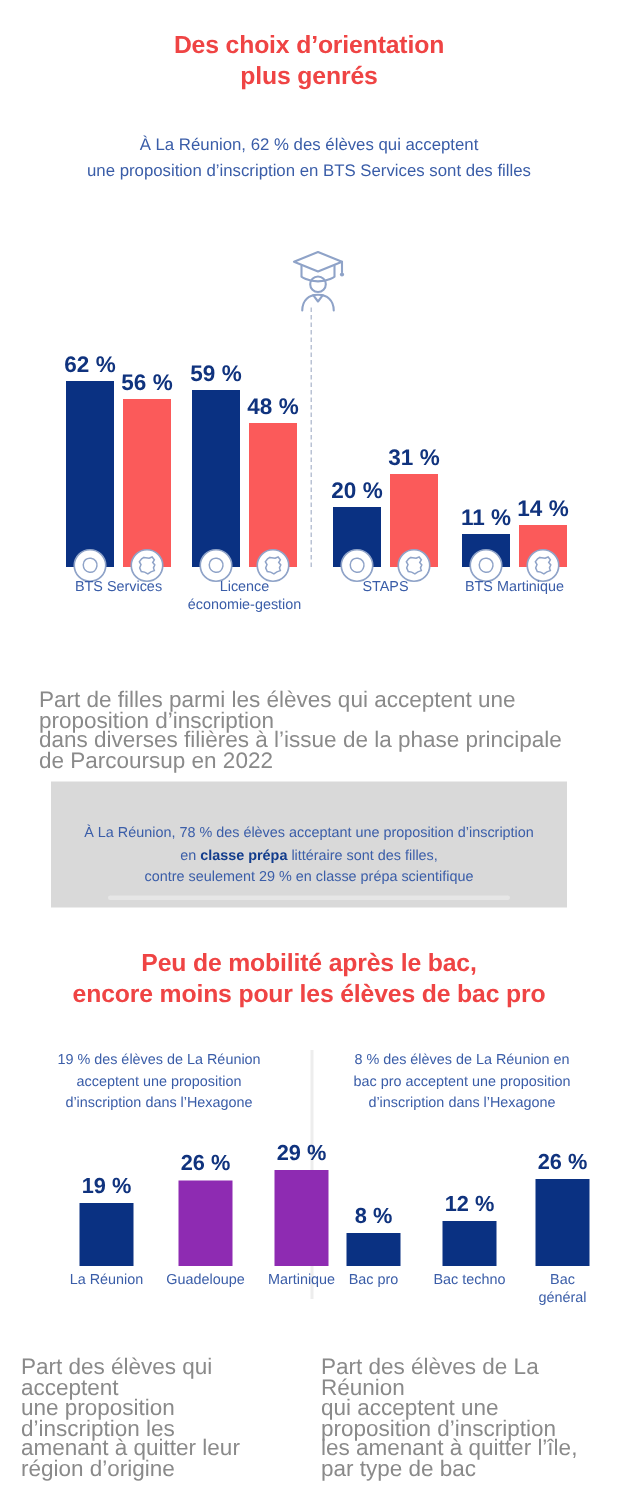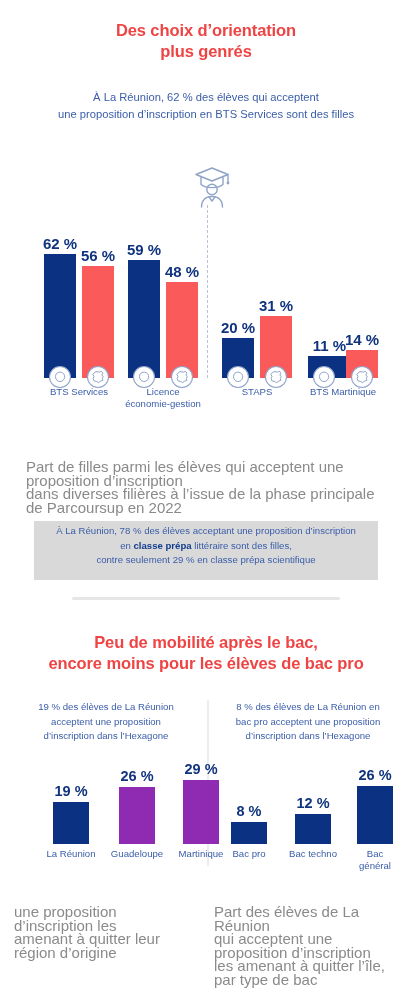--- a/index.html
+++ b/index.html
@@ -134,21 +134,21 @@
     top: 460px;
     width: 360px;
   }
 
   
   .callout {
     position: absolute;
     left: 34px;
     top: 521px;
     width: 344px;
-    padding: 3px 10px 12px 10px;
+    padding: 28px 10px 12px 10px;
     box-sizing: border-box;
     background: #D9D9D9;
     text-align: center;
     color: #3A5DA8;
     font-size: 9.6px;
     line-height: 14.5px;
   }
   .callout b { color: #123C8C; font-weight: bold; }
 
   .hr-soft {
@@ -332,21 +332,21 @@
         </div>
       </div>
       <div class="cat-label">
         <div>STAPS</div>
         <div></div>
       </div>
     </div>
 
     <div class="bar-group" style="left:308px;width:70px;">
       <div class="bars">
-        <div class="bar female" style="height:22px;padding-left:11px;">
+        <div class="bar female" style="height:22px;">
           <span class="bar-val">11 %</span>
         </div>
         <div class="bar male" style="height:28px;">
           <span class="bar-val">14 %</span>
         </div>
         <div class="map-badge re">
           <svg viewBox="0 0 24 24" width="24" height="24" fill="#ffffff" stroke="#8FA3C8" stroke-width="1.1">
             <circle cx="12" cy="12" r="10.5"></circle>
             <path d="M7.5 11.5 C7.5 8.6 9.9 6.8 12.6 7.2 C15.4 7.6 17 9.8 16.6 12.4 C16.2 15 14.2 16.8 11.6 16.5 C9.2 16.2 7.5 14.2 7.5 11.5 Z" stroke-width="1"></path>
           </svg>
@@ -454,20 +454,21 @@
         <span class="sbar-val">26 %</span>
       </div>
       <div class="sbar-label">
         <div>Bac</div>
         <div>général</div>
       </div>
     </div>
   </div>
 
   <div class="caption" id="caption-bot-left">
+    <div>Part des élèves qui acceptent</div>
     <div>une proposition d’inscription les</div>
     <div>amenant à quitter leur région d’origine</div>
   </div>
 
   <div class="caption" id="caption-bot-right">
     <div>Part des élèves de La Réunion</div>
     <div>qui acceptent une proposition d’inscription</div>
     <div>les amenant à quitter l’île, par type de bac</div>
   </div>
 

